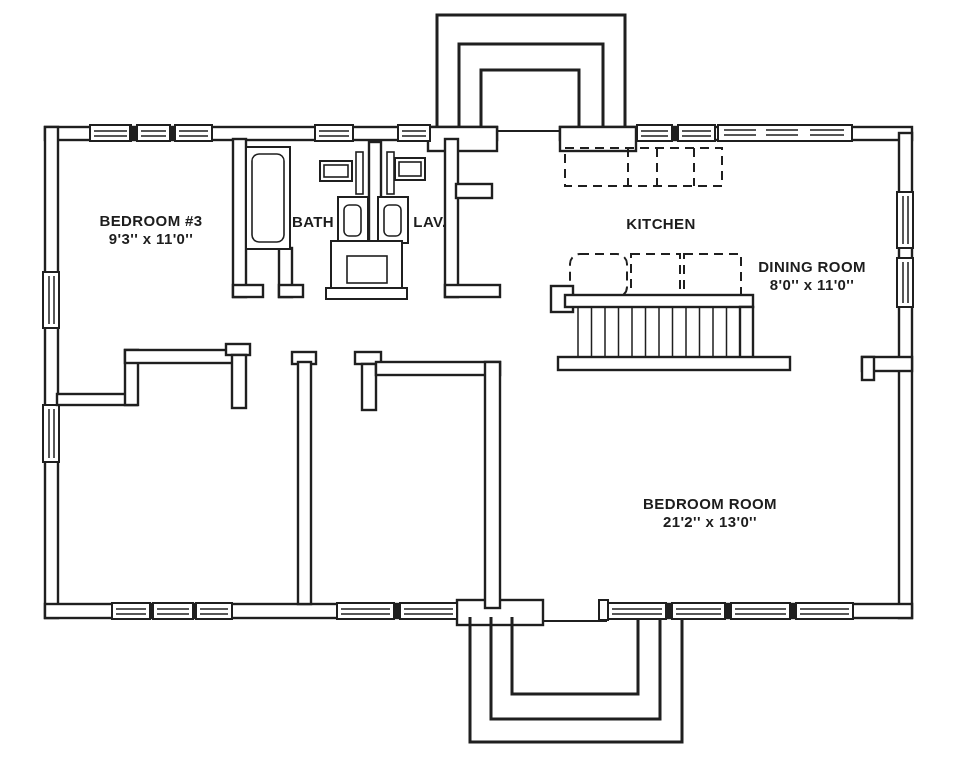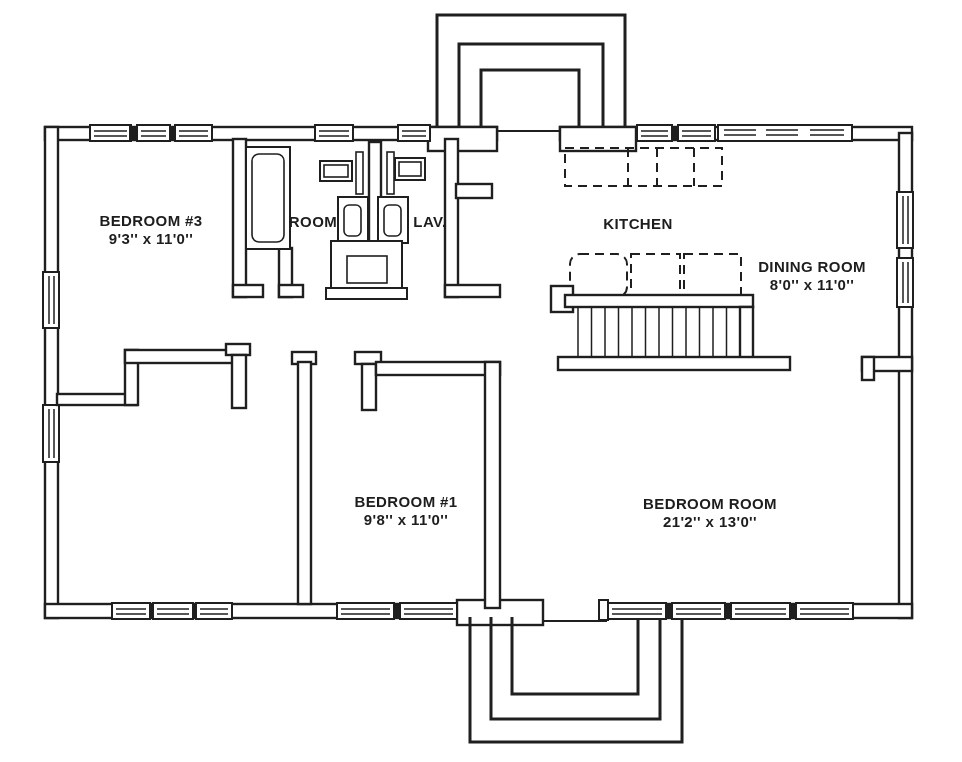--- a/index.html
+++ b/index.html
@@ -200,40 +200,36 @@
   </g>
 
 </svg>
 
 <div class="lbl" style="left:151px;top:212px">
   <div>BEDROOM #3</div>
   <div>9'3'' x 11'0''</div>
 </div>
 
 <div class="lbl" style="left:313px;top:213px">
-  <div>ROOM</div>
+  <div>BATH</div>
 </div>
 
 <div class="lbl" style="left:430px;top:213px">
   <div>LAV.</div>
 </div>
 
-<div class="lbl" style="left:638px;top:215px">
+<div class="lbl" style="left:661px;top:215px">
   <div>KITCHEN</div>
 </div>
 
 <div class="lbl" style="left:812px;top:258px">
   <div>DINING ROOM</div>
   <div>8'0'' x 11'0''</div>
 </div>
 
 
-<div class="lbl" style="left:406px;top:493px">
-  <div>BEDROOM #1</div>
-  <div>9'8'' x 11'0''</div>
-</div>
 
 <div class="lbl" style="left:710px;top:495px">
   <div>BEDROOM ROOM</div>
   <div>21'2'' x 13'0''</div>
 </div>
 
 </div>
 
 </body></html>

